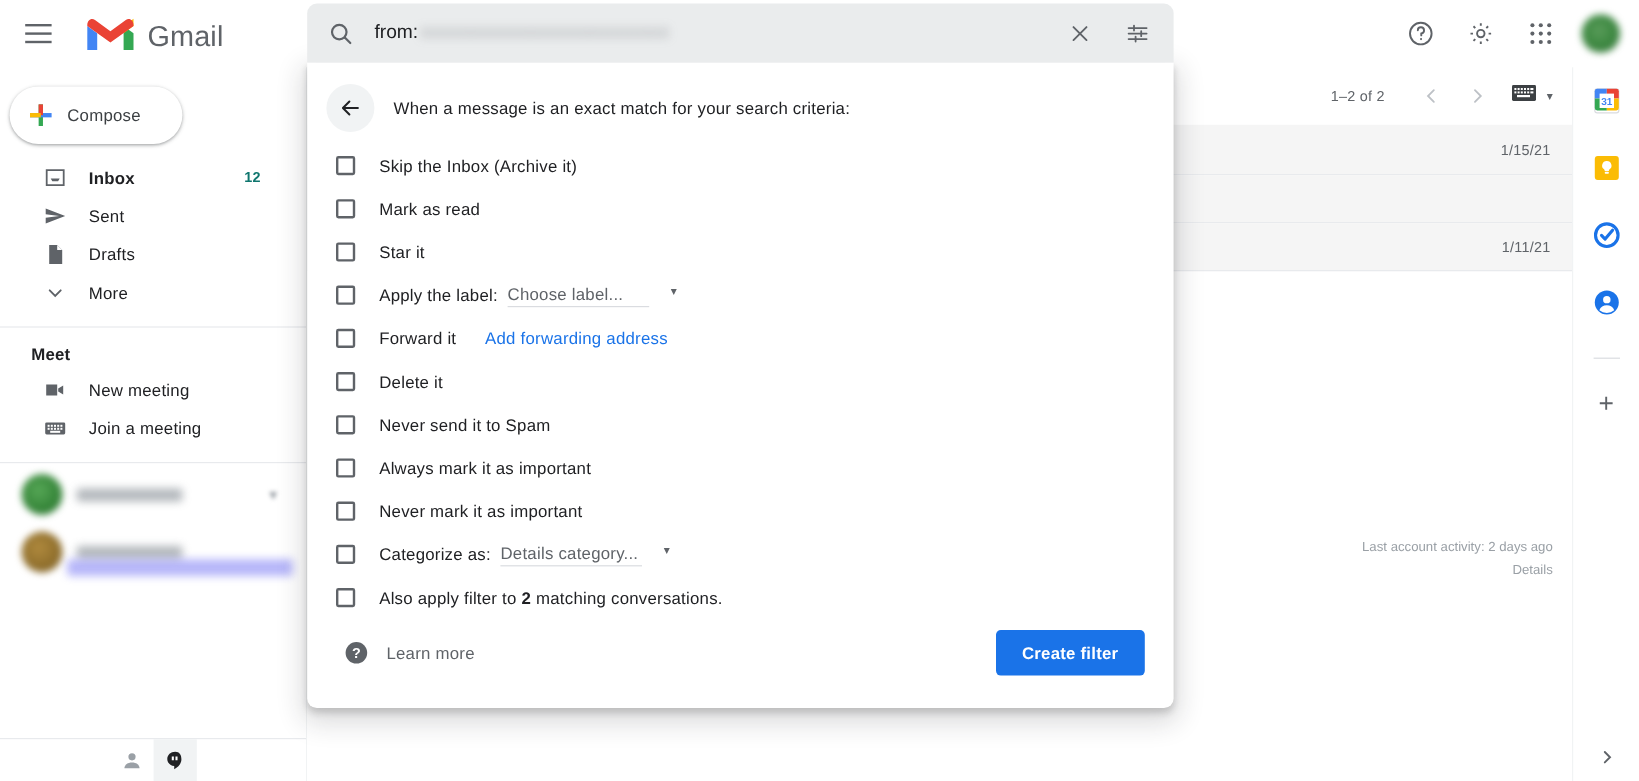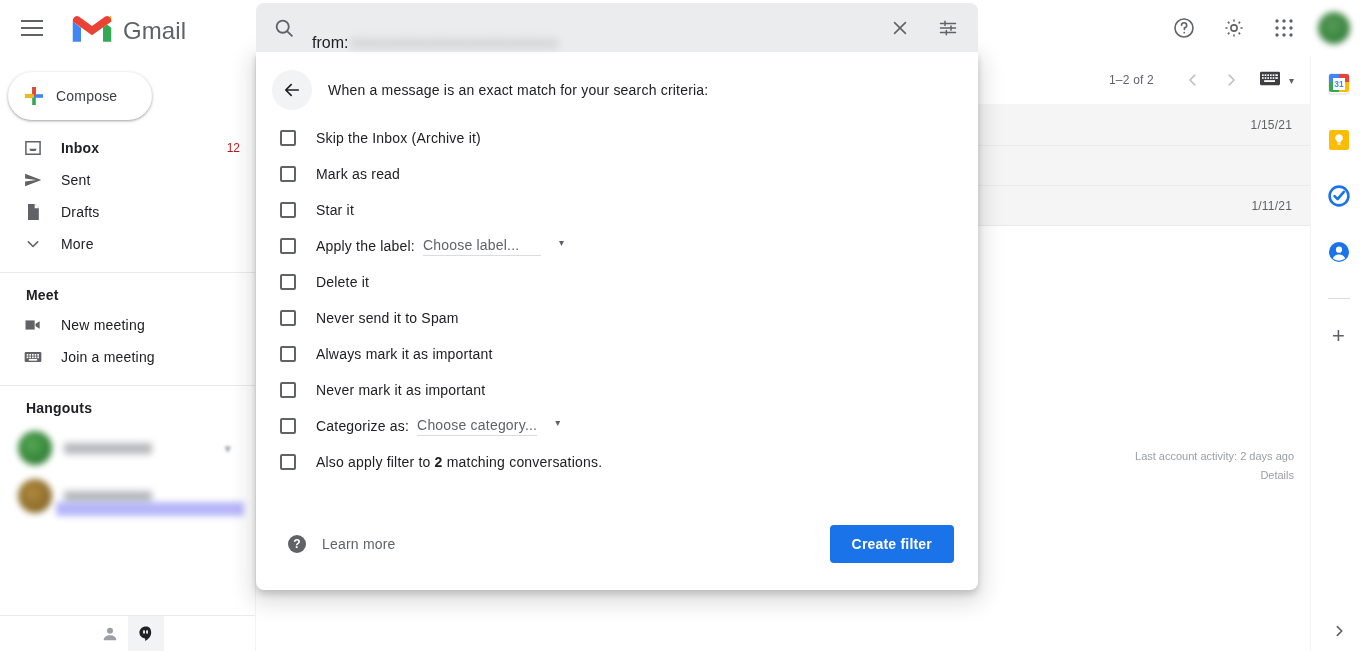--- a/index.html
+++ b/index.html
@@ -35,21 +35,21 @@
   .search-bar {
     position: absolute; left: 256px; top: 3px; width: 722px; height: 49px;
     background: #eaeced; border-radius: 8px 8px 0 0;
     display: flex; align-items: center; z-index: 30;
   }
   .search-icon-btn {
     width: 48px; height: 48px; margin-left: 4px; display:flex;
     align-items:center; justify-content:center; cursor: pointer; border-radius:50%;
   }
   .search-input-area {
-    flex: 1; display: flex; align-items: flex-end; font-size: 16px; color: #202124;
+    flex: 1; display: flex; align-items: center; font-size: 16px; color: #202124;
     height: 100%; padding-left: 4px;
   }
   .blur-text {
     display: inline-block; margin-left: 2px;
     color: rgba(110,113,118,.55);
     filter: blur(4.2px); letter-spacing: .3px; font-size: 16px;
     user-select: none;
   }
   .search-btn {
     width: 48px; height: 48px; display:flex; align-items:center;
@@ -79,26 +79,26 @@
   .compose {
     margin: 16px 0 0 8px; width: 144px; height: 48px;
     border-radius: 26px; background: #fff;
     box-shadow: 0 1px 2px 0 rgba(60,64,67,.30), 0 1px 3px 1px rgba(60,64,67,.15);
     display: flex; align-items: center; cursor: pointer;
   }
   .compose-label { font-size: 14px; color: #3c4043; margin-left: 10px; letter-spacing:.2px;}
   .nav-list { margin-top: 12px; }
   .nav-item {
     height: 32px; display: flex; align-items: center;
-    padding-left: 23px; border-radius: 0 16px 16px 0;
+    padding-left: 36px; border-radius: 0 16px 16px 0;
     margin-right: 10px; cursor: pointer; font-size: 14px; color: #202124;
   }
   .nav-item .ic { width: 20px; display:flex; align-items:center; justify-content:center; }
   .nav-label { margin-left: 18px; flex: 1; letter-spacing: .2px; }
-  .nav-count { font-size: 12px; color: #b91c1c; font-weight: normal; margin-right: 5px; }
+  .nav-count { font-size: 12px; color: #0f766e; font-weight: bold; margin-right: 28px; }
   .nav-item.active .nav-label { font-weight: bold; }
   .sidebar-divider { height: 1px; background: #e8eaed; margin: 12px 0 0 0; }
   .section-title {
     font-size: 14px; font-weight: bold; color: #202124;
     padding: 14px 0 6px 26px; letter-spacing:.2px;
   }
   .hangouts-list { padding-top: 2px; }
   .hg-row { height: 48px; display: flex; align-items: center; padding-left: 18px; position: relative;}
   .hg-av { width: 34px; height: 34px; border-radius: 50%; filter: blur(3.2px); }
   .hg-av.green { background: radial-gradient(circle at 42% 40%, #57a857, #2e7d32 70%, #236b28); }
@@ -341,21 +341,20 @@
               <rect x="14" y="11.4" width="2" height="2"></rect>
               <rect x="17.2" y="11.4" width="2" height="2"></rect>
               <rect x="7" y="14.4" width="10" height="2"></rect>
             </g>
         </svg>
       </span>
       <span class="nav-label">Join a meeting</span>
     </div>
 
     <div class="sidebar-divider"></div>
-    <div class="section-title">Hangouts</div>
 
     <div class="hangouts-list">
       <div class="hg-row">
         <span class="hg-av green"></span>
         <span class="hg-blur-name"></span>
         <span class="hg-dots">▾</span>
       </div>
       <div class="hg-row">
         <span class="hg-av brown"></span>
         <span class="hg-blur-name"></span>
@@ -523,39 +522,44 @@
       <div class="fd-row">
         <span class="cbx"></span>
         <span class="fd-label">Apply the label:</span>
         <span class="sel-wrap">
           <span class="sel-text">Choose label...</span>
           <span class="caret">▾</span>
         </span>
       </div>
       <div class="fd-row">
         <span class="cbx"></span>
+        <span class="fd-label">Forward it</span>
+        <span class="fd-link">Add forwarding address</span>
+      </div>
+      <div class="fd-row">
+        <span class="cbx"></span>
         <span class="fd-label">Delete it</span>
       </div>
       <div class="fd-row">
         <span class="cbx"></span>
         <span class="fd-label">Never send it to Spam</span>
       </div>
       <div class="fd-row">
         <span class="cbx"></span>
         <span class="fd-label">Always mark it as important</span>
       </div>
       <div class="fd-row">
         <span class="cbx"></span>
         <span class="fd-label">Never mark it as important</span>
       </div>
       <div class="fd-row">
         <span class="cbx"></span>
         <span class="fd-label">Categorize as:</span>
         <span class="sel-wrap">
-          <span class="sel-text">Choose category...</span>
+          <span class="sel-text">Details category...</span>
           <span class="caret">▾</span>
         </span>
       </div>
       <div class="fd-row">
         <span class="cbx"></span>
         <span class="fd-label">
           <span>Also apply filter to</span>
           <b>2</b>
           <span>matching conversations.</span>
         </span>

